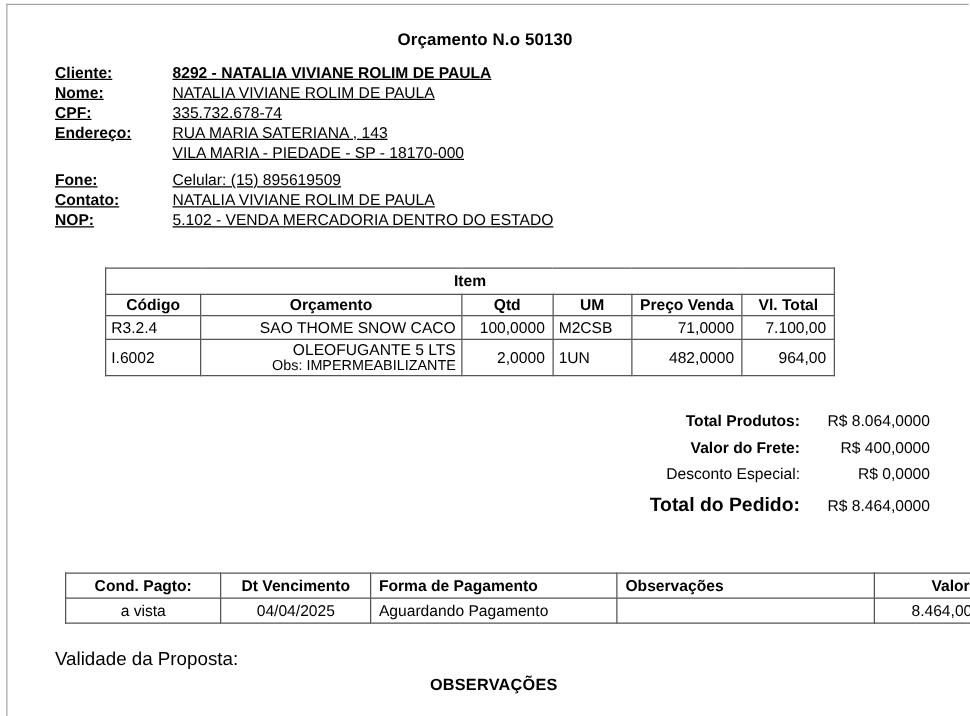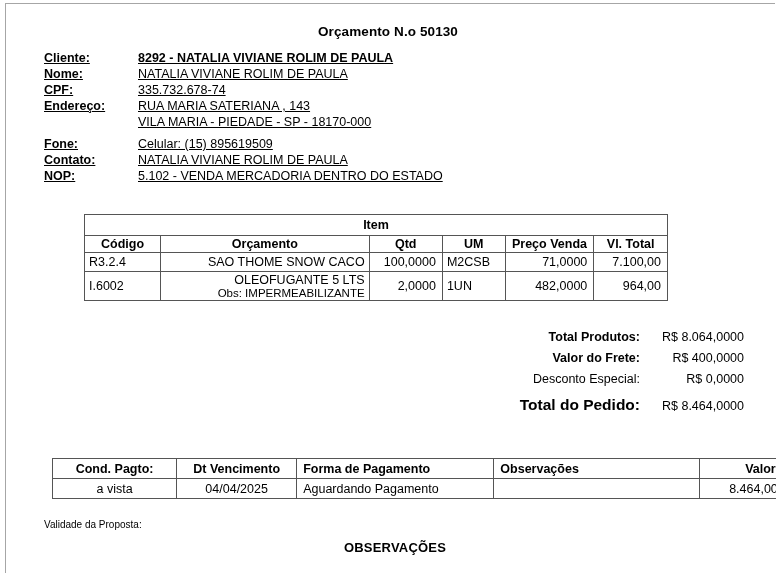--- a/index.html
+++ b/index.html
@@ -173,21 +173,21 @@
   #payment-table td.v-venc  { text-align: center; }
   #payment-table td.v-forma { text-align: left; padding-left: 6px; }
   #payment-table td.v-obs   { text-align: left; }
   #payment-table td.v-valor { text-align: center; }
 
   
   .validade {
     position: absolute;
     left: 44px;
     top: 519px;
-    font-size: 10px;
+    font-size: 15px;
   }
   .observacoes-title {
     position: absolute;
     left: 0;
     top: 540px;
     width: 790px;
     text-align: center;
     font-size: 13px;
     font-weight: bold;
     letter-spacing: 0.2px;

